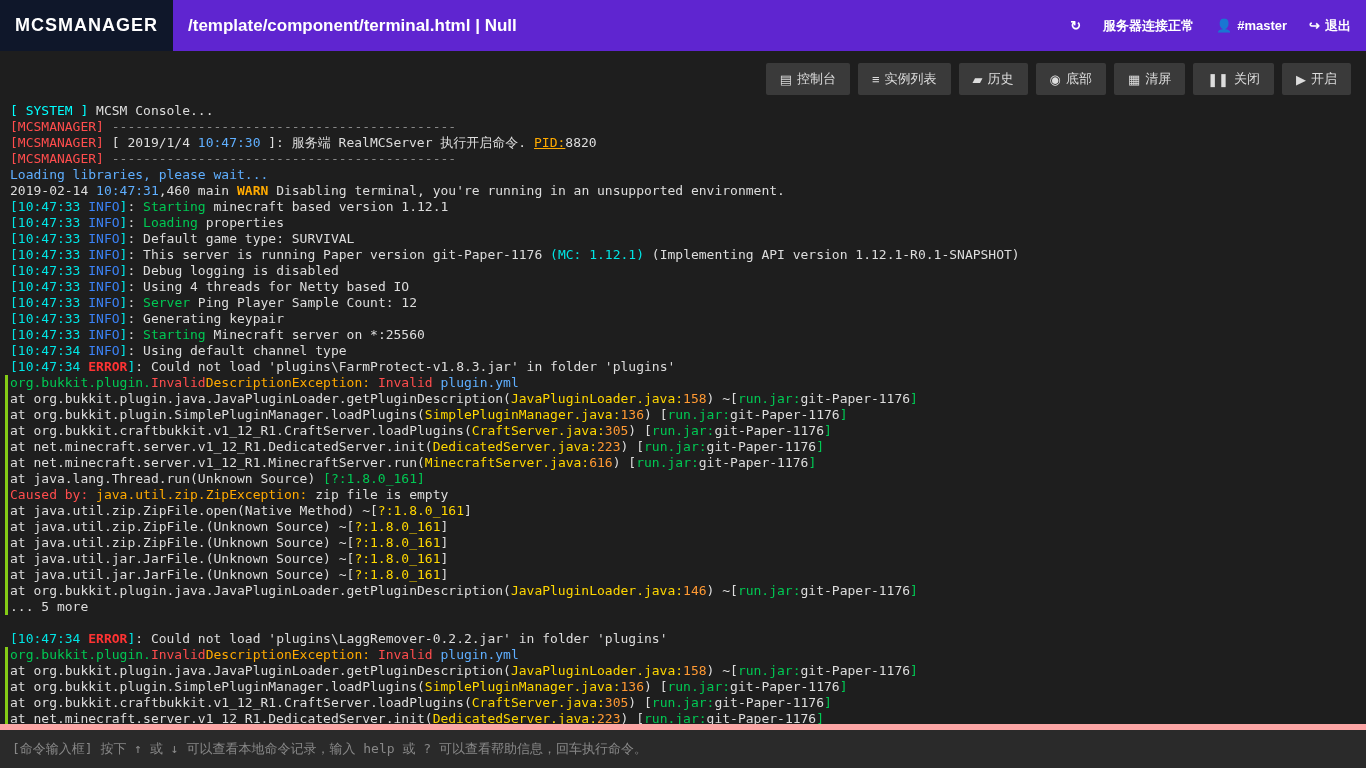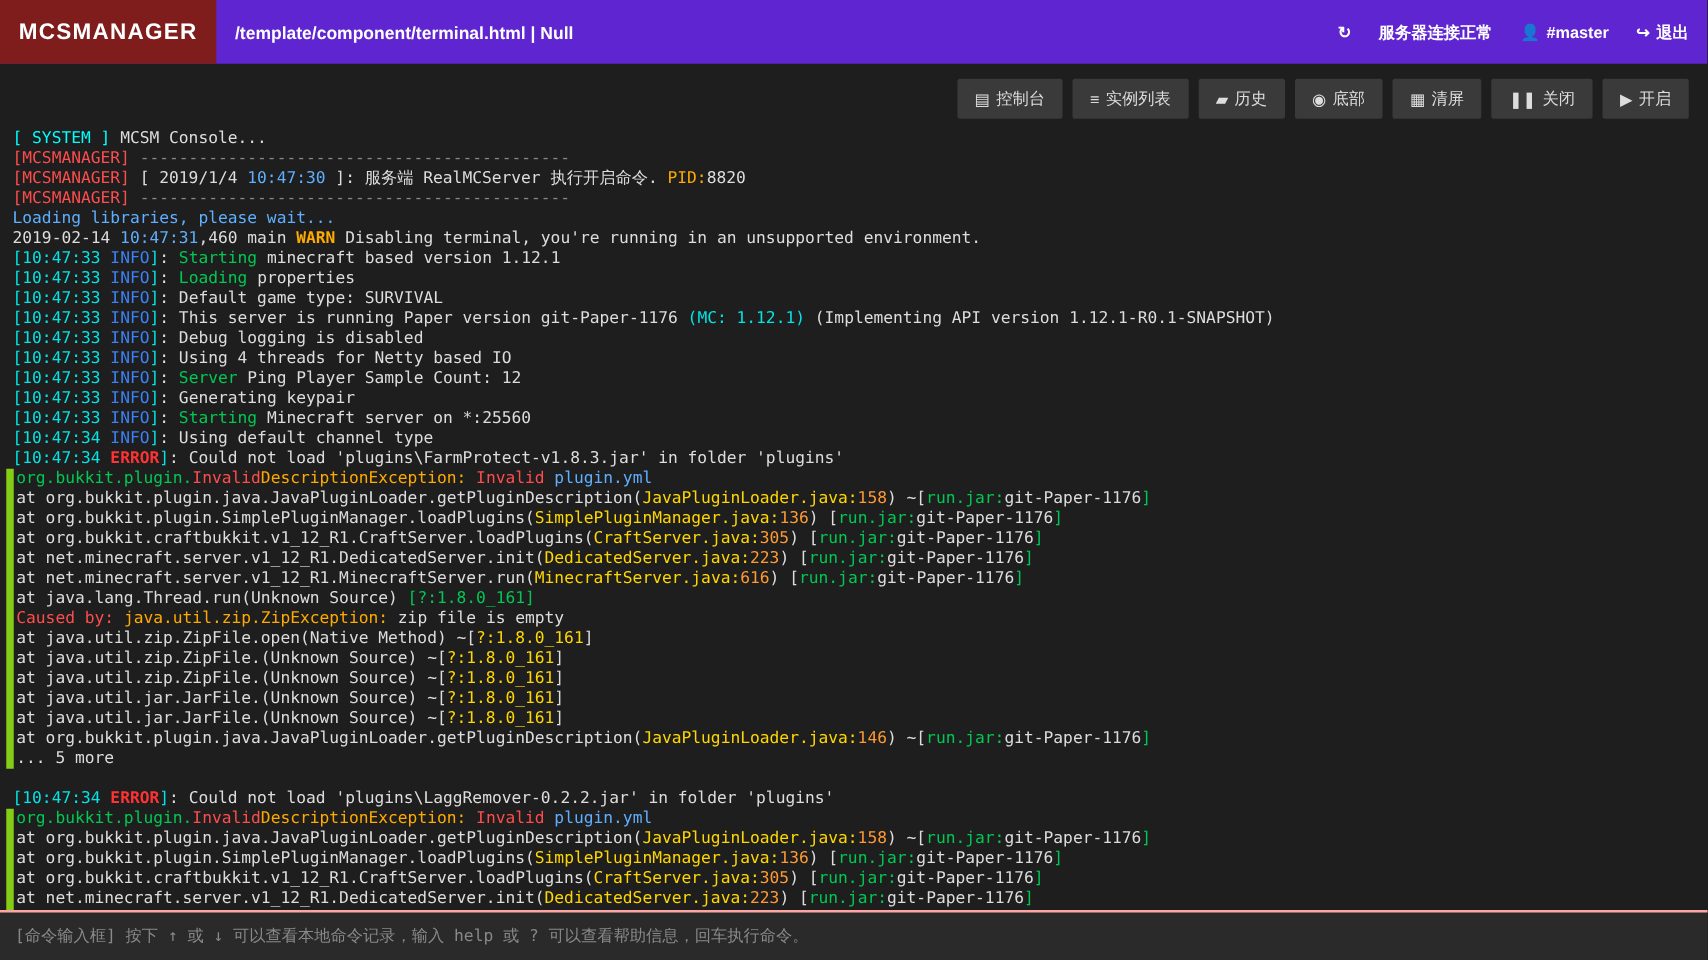--- a/index.html
+++ b/index.html
@@ -1,46 +1,46 @@
 <!DOCTYPE html>
 <html><head>
   <meta charset="utf-8">
   <style>
     * { margin: 0; padding: 0; box-sizing: border-box; }
     body { font-family: "Microsoft YaHei", Arial, sans-serif; background: #1e1e1e; color: #ccc; width: 1366px; height: 768px; overflow: hidden; }
     
     .topbar { background: #5f25d0; height: 51px; display: flex; align-items: center; padding: 0 15px; color: #fff; }
-    .logo { background: #7f1d1d; height: 51px; display: flex; align-items: center; padding: 0 15px; margin: 0 -15px 0 -15px; font-weight: bold; font-size: 18px; letter-spacing: 1px; font-family: "Arial Black", sans-serif; }
-    .breadcrumb { margin-left: 30px; font-size: 14px; font-weight: bold; }
+    .logo { background: #0f172a; height: 51px; display: flex; align-items: center; padding: 0 15px; margin: 0 -15px 0 -15px; font-weight: bold; font-size: 18px; letter-spacing: 1px; font-family: "Arial Black", sans-serif; }
+    .breadcrumb { margin-left: 30px; font-size: 17px; font-weight: bold; }
     .topbar-right { margin-left: auto; display: flex; align-items: center; gap: 22px; font-size: 13px; }
     .topbar-item { cursor: pointer; display: flex; align-items: center; gap: 5px; font-weight: bold; }
     
     .toolbar { display: flex; justify-content: flex-end; padding: 12px 15px 8px; gap: 8px; }
     .btn { background: #3a3a3a; border: none; color: #ddd; padding: 7px 14px; font-size: 13px; cursor: pointer; display: flex; align-items: center; gap: 5px; border-radius: 2px; }
     
     .terminal { padding: 0 10px; font-family: Consolas, Monaco, monospace; font-size: 13px; line-height: 16px; white-space: pre; overflow: hidden; height: 660px; }
     
     .c-sys { color: #00ffff; }
     .c-mgr { color: #ff4d4d; }
     .c-gray { color: #888; }
     .c-white { color: #ddd; }
     .c-warn { color: #ffaa00; font-weight: bold; }
     .c-info { color: #3b82f6; }
     .c-error { color: #ff3333; font-weight: bold; text-align: center; }
-    .c-pid { color: #ffaa00; }
+    .c-pid { color: #ffaa00; text-decoration: underline; }
     .c-loading { color: #5fafff; }
     .c-green { color: #00c853; }
     .c-cyan { color: #00e5e5; text-align: center; }
     .c-yellow { color: #ffd700; }
     .c-orange { color: #ff9933; }
     .c-red { color: #ff4d4d; }
     .c-excp { color: #ffaa00; }
-    .bar-green { border-left: 6px solid #84cc16; padding-left: 2px; margin-left: -5px; }
+    .bar-green { border-left: 3px solid #84cc16; padding-left: 2px; margin-left: -5px; }
     
-    .input-bar { position: absolute; bottom: 0; left: 0; right: 0; background: #2a2a2a; padding: 10px 12px; font-family: Consolas, Monaco, monospace; font-size: 13px; color: #888; border-top: 2px solid #fca5a5; }
+    .input-bar { position: absolute; bottom: 0; left: 0; right: 0; background: #2a2a2a; padding: 10px 12px; font-family: Consolas, Monaco, monospace; font-size: 13px; color: #888; border-top: 6px solid #fca5a5; }
   </style>
 </head>
 <body>
 
 <div class="topbar">
   <div class="logo">MCSMANAGER</div>
   <div class="breadcrumb">/template/component/terminal.html | Null</div>
   <div class="topbar-right">
     <span class="topbar-item">↻</span>
     <span class="topbar-item">服务器连接正常</span>

